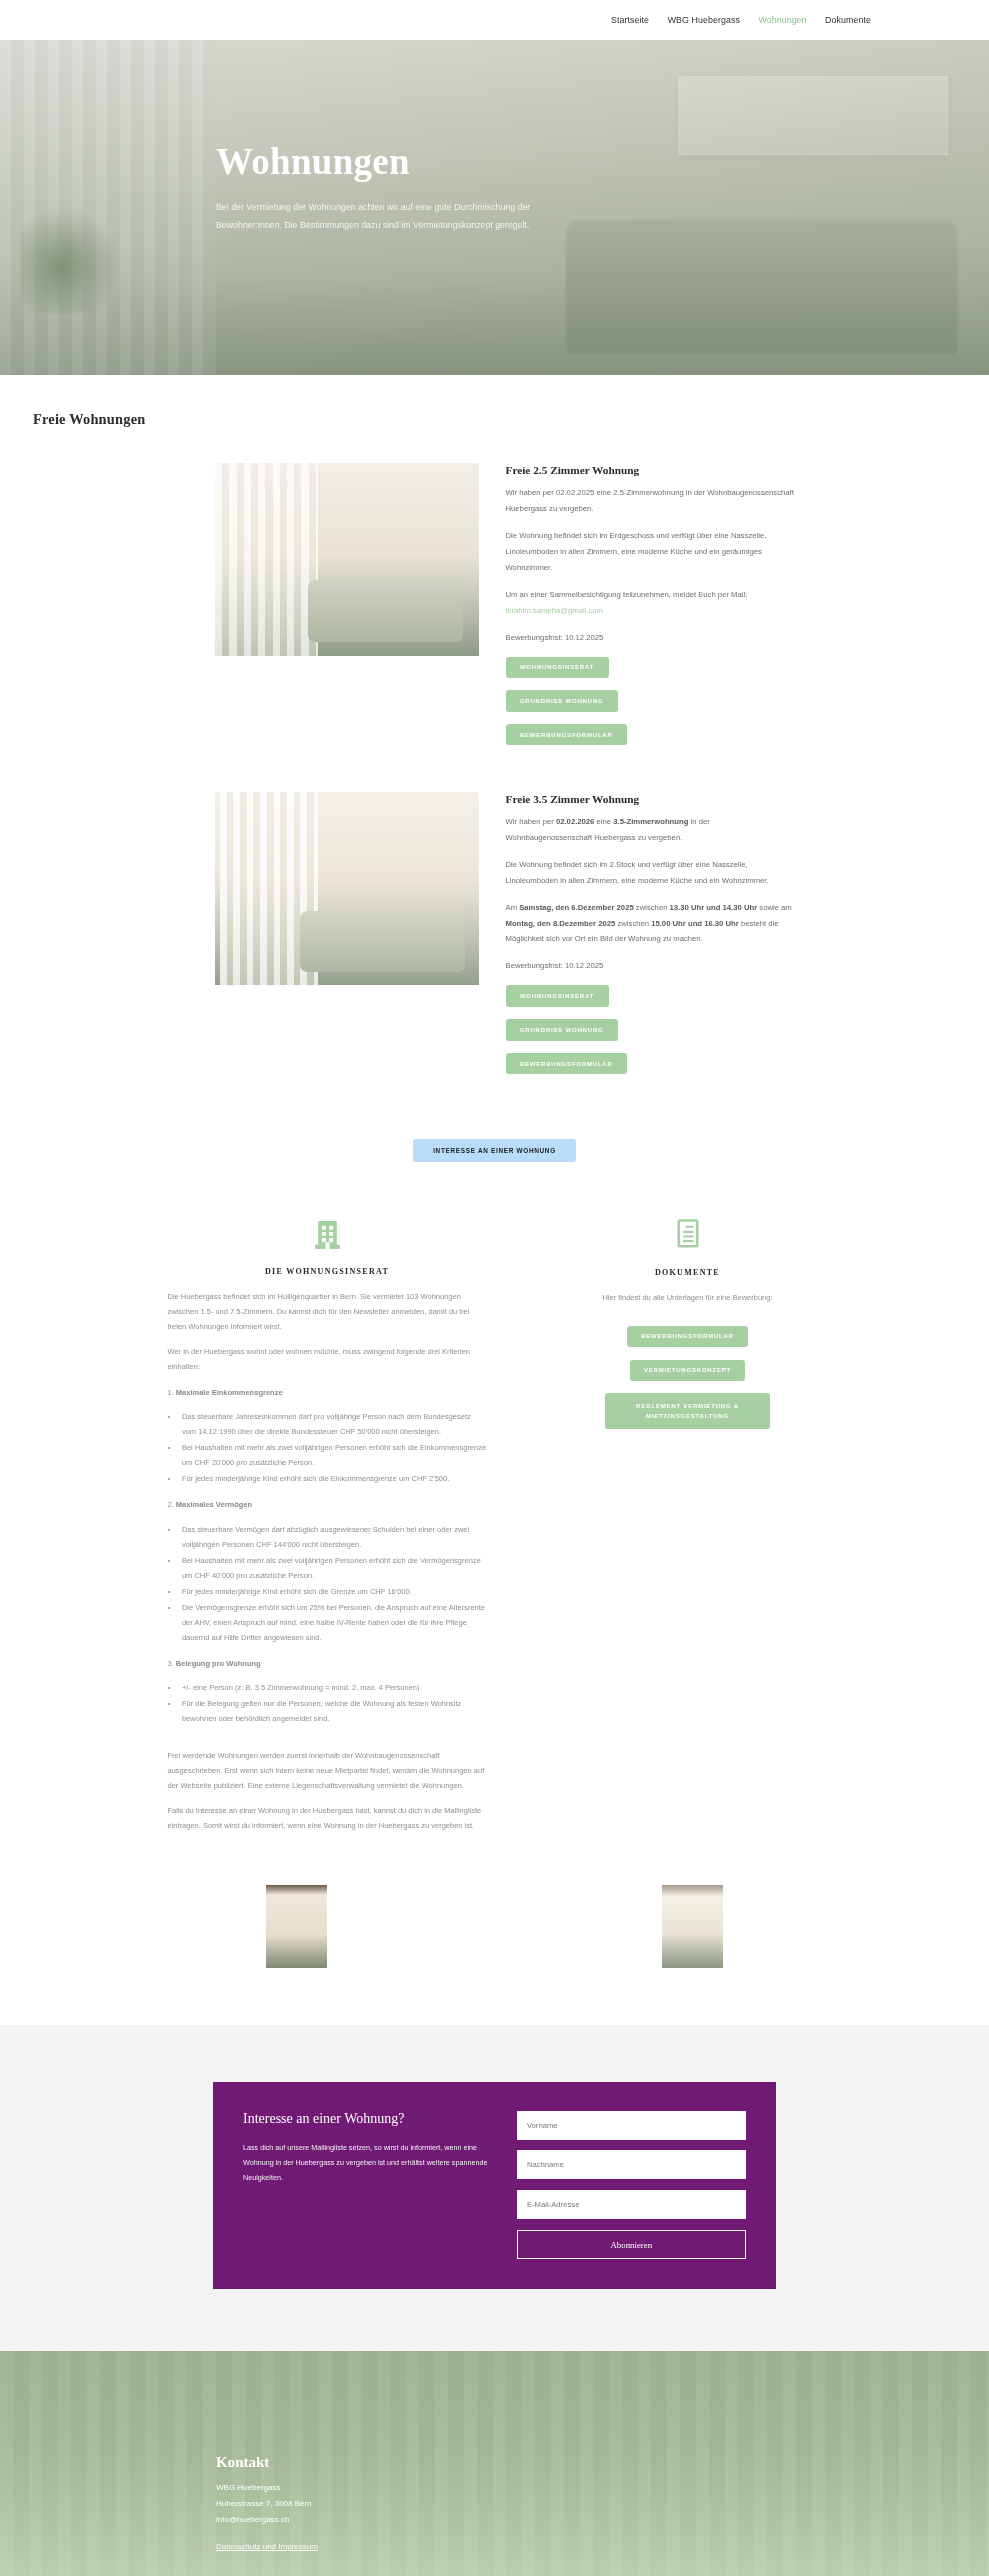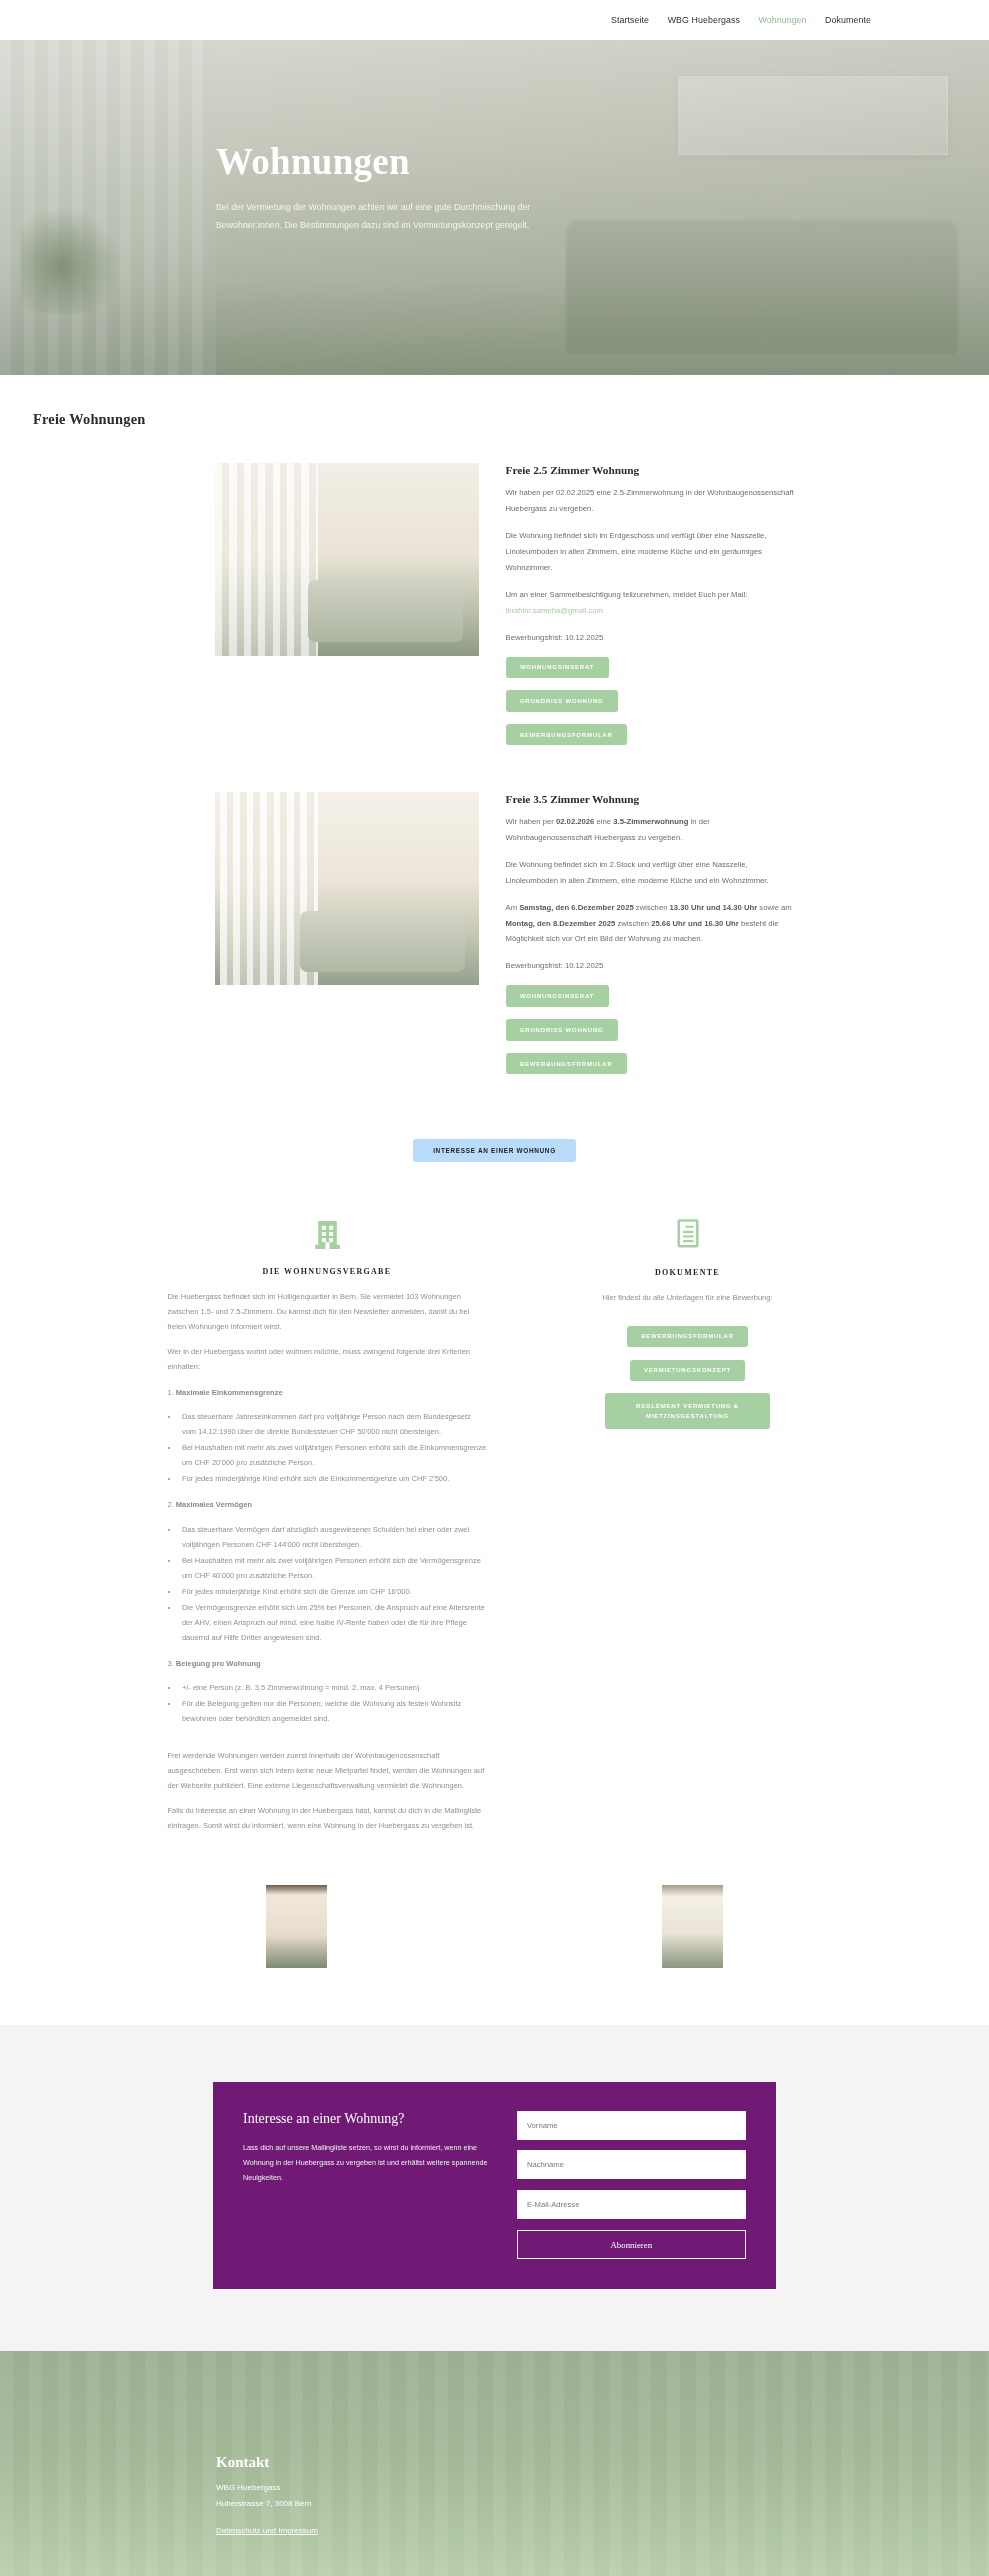--- a/index.html
+++ b/index.html
@@ -374,21 +374,21 @@
 
     <article class="listing">
       <div class="listing-photo ph-b"></div>
       <div class="listing-body">
         <h3 class="listing-title">Freie 3.5 Zimmer Wohnung</h3>
         <p>
           <span>Wir haben per </span><b>02.02.2026</b><span> eine </span><b>3.5-Zimmerwohnung</b><span> in der Wohnbaugenossenschaft Huebergass zu vergeben.</span>
         </p>
         <p>Die Wohnung befindet sich im 2.Stock und verfügt über eine Nasszelle, Linoleumboden in allen Zimmern, eine moderne Küche und ein Wohnzimmer.</p>
         <p>
-          <span>Am </span><b>Samstag, den 6.Dezember 2025</b><span> zwischen </span><b>13.30 Uhr und 14.30 Uhr</b><span> sowie am </span><b>Montag, den 8.Dezember 2025</b><span> zwischen </span><b>25.66 Uhr und 16.30 Uhr</b><span> besteht die Möglichkeit sich vor Ort ein Bild der Wohnung zu machen.</span>
+          <span>Am </span><b>Samstag, den 6.Dezember 2025</b><span> zwischen </span><b>13.30 Uhr und 14.30 Uhr</b><span> sowie am </span><b>Montag, den 8.Dezember 2025</b><span> zwischen </span><b>15.00 Uhr und 16.30 Uhr</b><span> besteht die Möglichkeit sich vor Ort ein Bild der Wohnung zu machen.</span>
         </p>
         <p>Bewerbungsfrist: 10.12.2025</p>
         <div class="btn-stack">
           <button class="btn-green">WOHNUNGSINSERAT</button>
           <button class="btn-green">GRUNDRISS WOHNUNG</button>
           <button class="btn-green">BEWERBUNGSFORMULAR</button>
         </div>
       </div>
     </article>
   </div>
@@ -407,21 +407,21 @@
         <rect x="4" y="50" width="48" height="8" rx="2" fill="#a6cfa2"></rect>
         <rect x="17" y="13" width="8" height="8" rx="1.5" fill="#ffffff"></rect>
         <rect x="31" y="13" width="8" height="8" rx="1.5" fill="#ffffff"></rect>
         <rect x="17" y="25" width="8" height="8" rx="1.5" fill="#ffffff"></rect>
         <rect x="31" y="25" width="8" height="8" rx="1.5" fill="#ffffff"></rect>
         <rect x="17" y="37" width="8" height="8" rx="1.5" fill="#ffffff"></rect>
         <rect x="31" y="37" width="8" height="8" rx="1.5" fill="#ffffff"></rect>
         <rect x="24" y="45" width="8" height="13" rx="1" fill="#ffffff"></rect>
       </svg>
     </div>
-    <h3 class="col-h">DIE WOHNUNGSVERGABE</h3>
+    <h3 class="col-h">DIE WOHNUNGSINSERAT</h3>
 
     <p>Die Huebergass befindet sich im Holligenquartier in Bern. Sie vermietet 103 Wohnungen zwischen 1.5- und 7.5-Zimmern. Du kannst dich für den Newsletter anmelden, damit du bei freien Wohnungen informiert wirst.</p>
     <p>Wer in der Huebergass wohnt oder wohnen möchte, muss zwingend folgende drei Kriterien einhalten:</p>
 
     <div class="num-head">
       <span>1. </span><b>Maximale Einkommensgrenze</b>
     </div>
     <ul>
       <li>Das steuerbare Jahreseinkommen darf pro volljährige Person nach dem Bundesgesetz vom 14.12.1990 über die direkte Bundessteuer CHF 50'000 nicht übersteigen.</li>
       <li>Bei Haushalten mit mehr als zwei volljährigen Personen erhöht sich die Einkommensgrenze um CHF 20'000 pro zusätzliche Person.</li>
@@ -490,16 +490,17 @@
   </div>
 </section>
 
 <footer class="footer">
   <div class="footer-bg"></div>
   <div class="footer-veil"></div>
   <div class="footer-inner">
     <h3 class="footer-h">Kontakt</h3>
     <div class="footer-line">WBG Huebergass</div>
     <div class="footer-line">Huberstrasse 7, 3008 Bern</div>
+    <div class="footer-line">info@huebergass.ch</div>
     <a class="footer-link">Datenschutz und Impressum</a>
   </div>
 </footer>
 
 
 </body></html>

